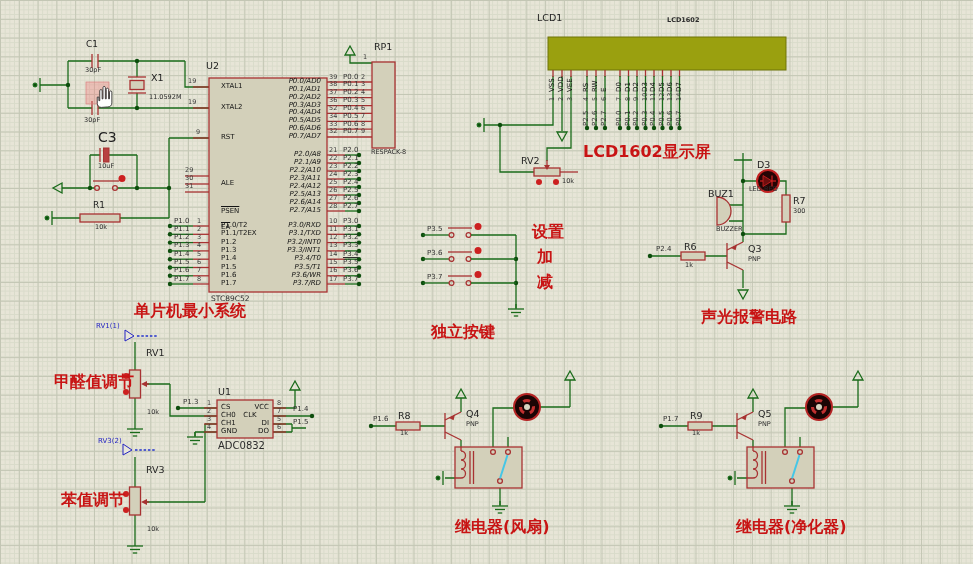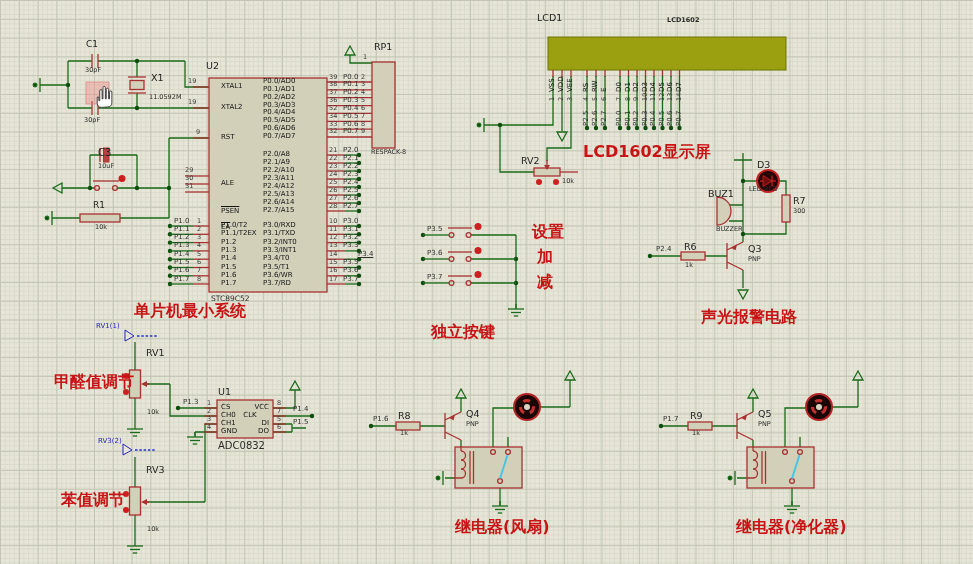--- a/index.html
+++ b/index.html
@@ -17,21 +17,21 @@
   .rpt{position:absolute;left:0;top:0;width:0;height:0;}
   .rpt span{position:absolute;white-space:nowrap;line-height:1.05;}
   .pl{font-size:7px;color:#141414;}
   .pn{font-size:6.5px;color:#3a3a3a;}
   .net{font-size:7px;color:#2f2f2f;}
   .ref{font-size:9.5px;color:#232323;}
   .val{font-size:6.5px;color:#2b2b2b;}
   .cn{font-weight:bold;font-size:16px;color:#c81414;}
   .blue{font-size:7px;color:#2424c2;}
   .rot{transform:rotate(-90deg);transform-origin:0 0;}
-  .pr{width:58px;text-align:left;}
+  .pr{width:58px;text-align:right;font-style:italic;}
   .prr{width:38px;text-align:right;}
   .ov{text-decoration:overline;margin-top:36px;}
   .wg{stroke:#1a6b1a;stroke-width:1.3;fill:none;}
   .wr{stroke:#a83232;stroke-width:1.3;fill:none;}
   .body{fill:#d3d0ba;stroke:#a83232;stroke-width:1.3;}
   .dot{fill:#0d4d0d;}
   .rdot{fill:#cc2020;}
   .cyan{stroke:#45c6e6;stroke-width:2;fill:none;}
 </style>
 </head>
@@ -448,21 +448,21 @@
       <span class="pn" style="left: 329px; top: 250.7px;">14</span>
       <span class="pn" style="left: 329px; top: 259px;">15</span>
       <span class="pn" style="left: 329px; top: 267.3px;">16</span>
       <span class="pn" style="left: 329px; top: 275.6px;">17</span>
     </div>
 <div class="rpt">
       <span class="net" style="left: 343px; top: 217.5px;">P3.0</span>
       <span class="net" style="left: 343px; top: 225.8px;">P3.1</span>
       <span class="net" style="left: 343px; top: 234.1px;">P3.2</span>
       <span class="net" style="left: 343px; top: 242.4px;">P3.3</span>
-      <span class="net" style="left: 358px; top: 250.7px; text-decoration: underline;">P3.4</span>
+      <span class="net" style="left: 343px; top: 250.7px; text-decoration: underline;">P3.4</span>
       <span class="net" style="left: 343px; top: 259px;">P3.5</span>
       <span class="net" style="left: 343px; top: 267.3px;">P3.6</span>
       <span class="net" style="left: 343px; top: 275.6px;">P3.7</span>
     </div>
 
 <div class="rpt">
       <span class="pl" style="left: 221px; top: 222px;">P1.0/T2</span>
       <span class="pl" style="left: 221px; top: 230.3px;">P1.1/T2EX</span>
       <span class="pl" style="left: 221px; top: 238.6px;">P1.2</span>
       <span class="pl" style="left: 221px; top: 246.9px;">P1.3</span>
@@ -577,21 +577,21 @@
       <span class="pn" style="left: 277px; top: 407.5px;">7</span>
       <span class="pn" style="left: 277px; top: 415.5px;">5</span>
       <span class="pn" style="left: 277px; top: 423.5px;">6</span>
     </div>
 
 <span class="t ref" style="left:86px;top:40px;font-size:9px">C1</span>
 <span class="t val" style="left:85px;top:67px">30pF</span>
 <span class="t val" style="left:84px;top:117px">30pF</span>
 <span class="t ref" style="left:151px;top:73px">X1</span>
 <span class="t val" style="left:149px;top:94px">11.0592M</span>
-<span class="t ref" style="left:98px;top:148px;font-size:10px">C3</span>
+<span class="t ref" style="left:98px;top:130px;font-size:14px">C3</span>
 <span class="t val" style="left:98px;top:163px">10uF</span>
 <span class="t ref" style="left:93px;top:201px;font-size:9px">R1</span>
 <span class="t val" style="left:95px;top:224px">10k</span>
 
 <span class="t ref" style="left:206px;top:61px">U2</span>
 <span class="t val" style="left:211px;top:295px;font-size:7.5px">STC89C52</span>
 <span class="t pn" style="left:188px;top:78px">19</span>
 <span class="t pl" style="left:221px;top:83px">XTAL1</span>
 <span class="t pn" style="left:188px;top:99px">19</span>
 <span class="t pl" style="left:221px;top:104px">XTAL2</span>

